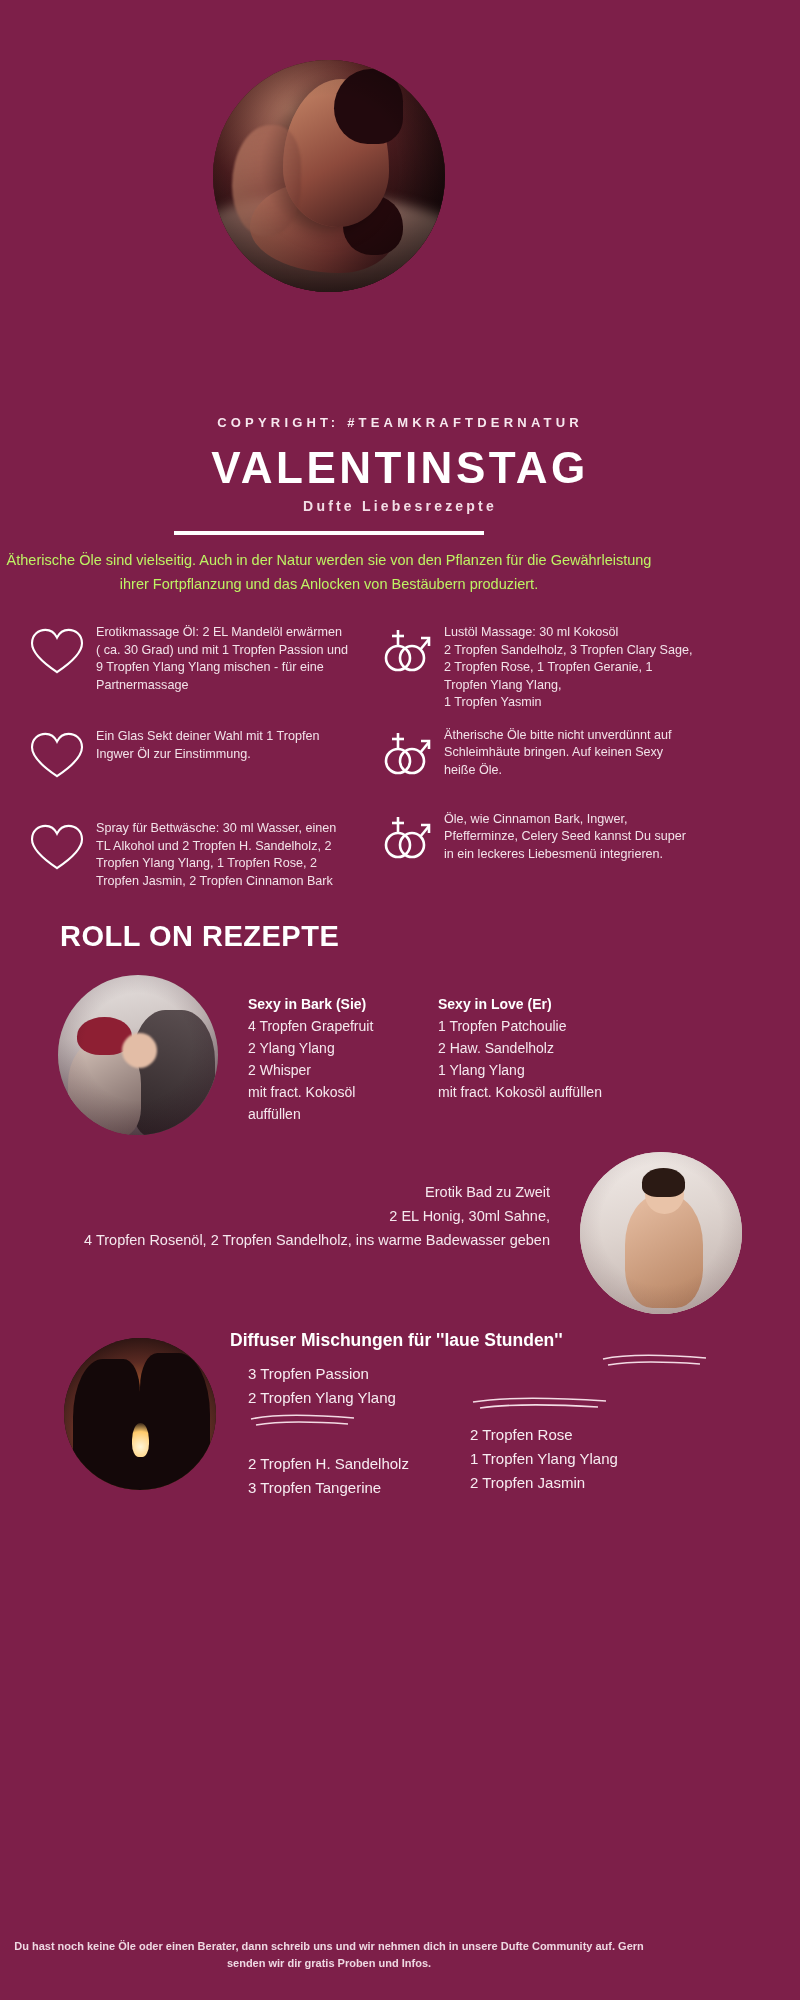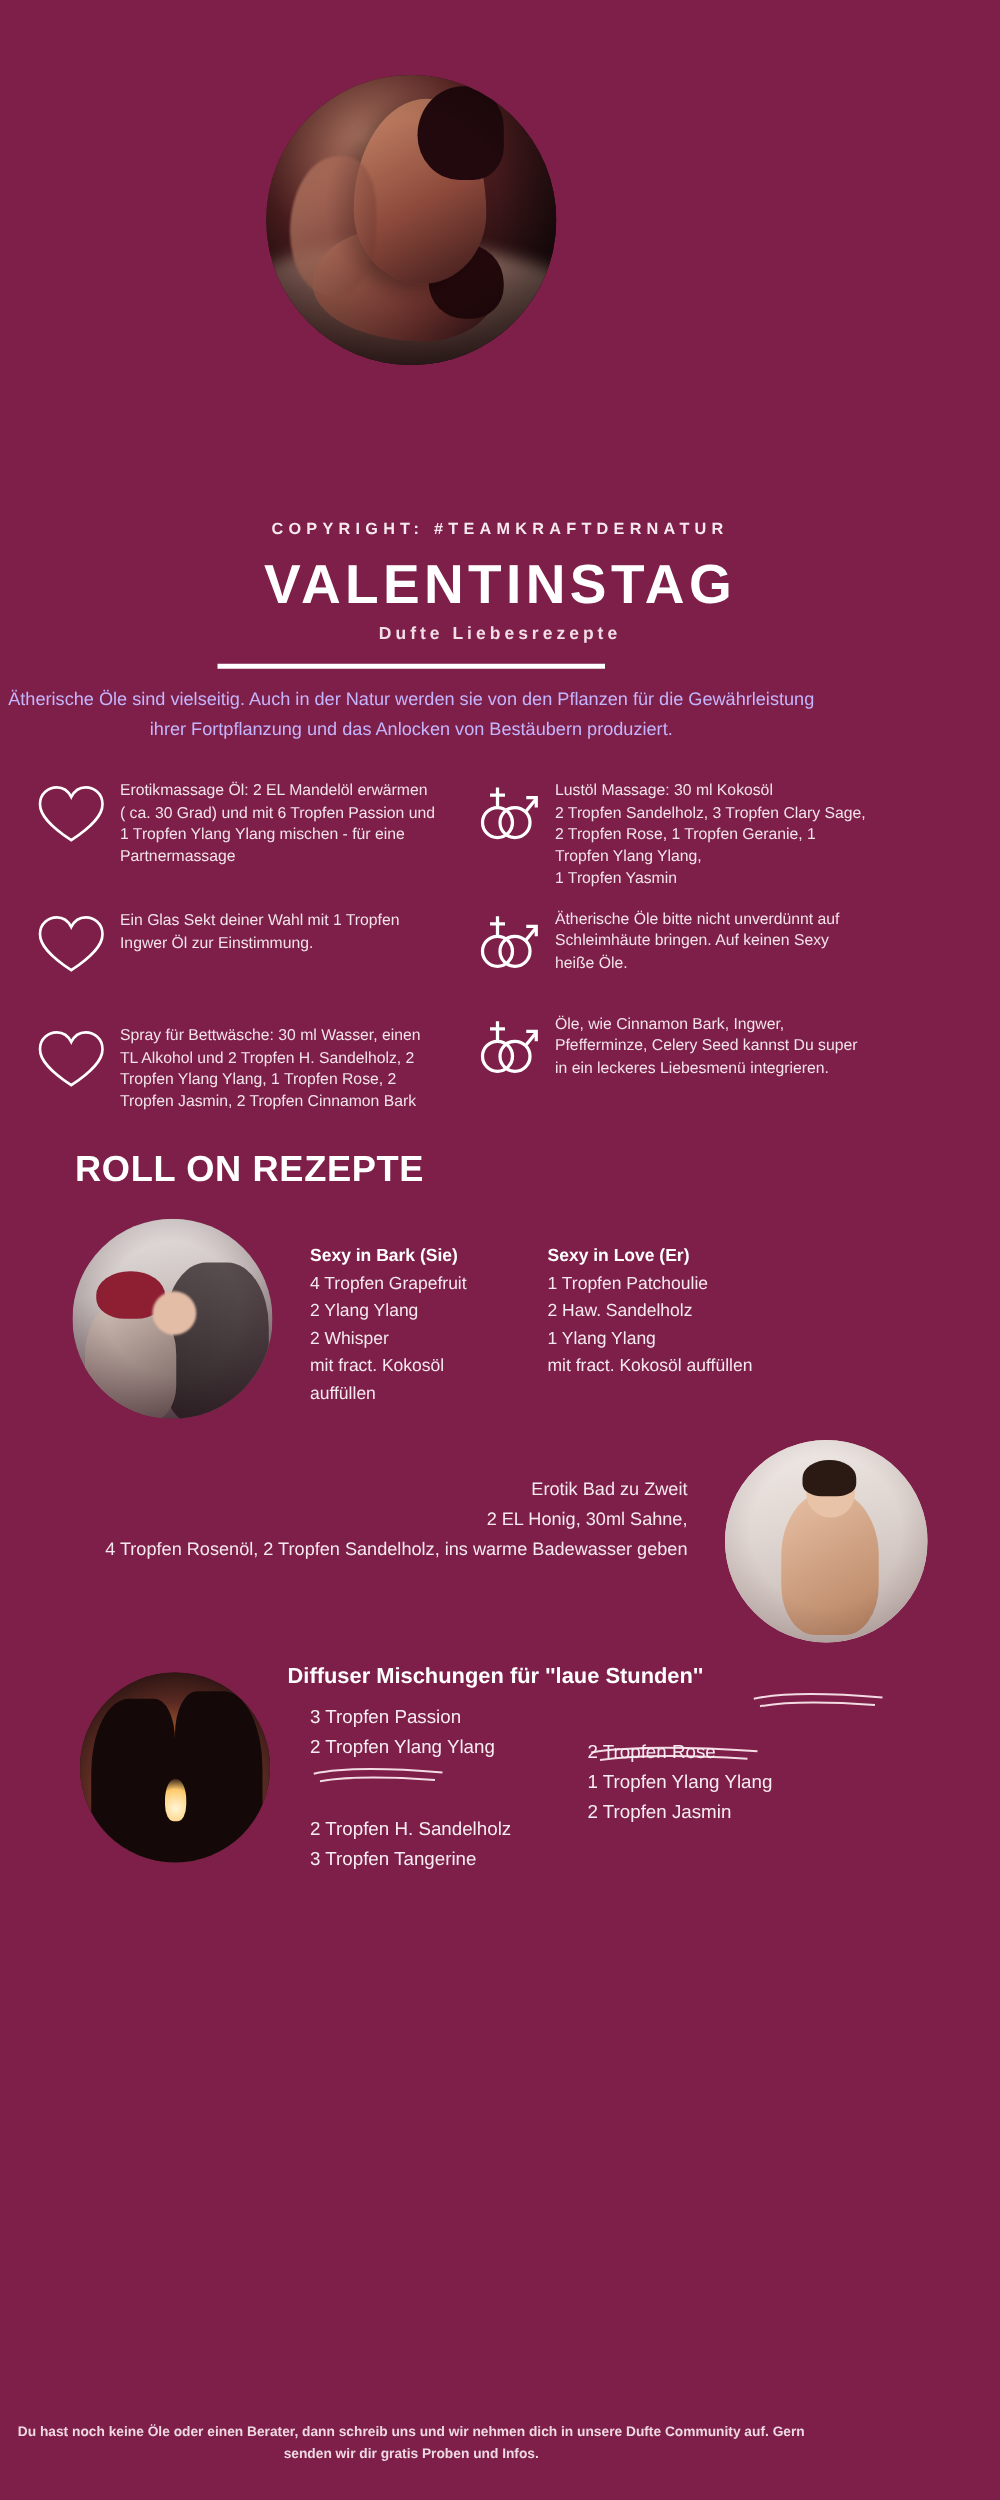--- a/index.html
+++ b/index.html
@@ -127,21 +127,21 @@
     background: #ffffff;
   }
   .intro {
     position: absolute;
     top: 548px; left: 50%;
     transform: translateX(-50%);
     width: 650px;
     text-align: center;
     font-size: 14.5px;
     line-height: 24px;
-    color: #c4b5fd;
+    color: #bef264;
   }
 
   
   .col-left { position: absolute; top: 622px; left: 18px; width: 330px; }
   .col-right { position: absolute; top: 622px; left: 366px; width: 330px; }
   .rec-row {
     display: flex;
     align-items: flex-start;
     margin-bottom: 18px;
   }
@@ -332,21 +332,21 @@
     border-radius: 50% 50% 40% 40%;
   }
   .diff-a {
     position: absolute;
     top: 1362px; left: 248px;
     font-size: 15px; line-height: 24px;
     color: #f7ecf1;
   }
   .diff-b {
     position: absolute;
-    top: 1390px; left: 470px;
+    top: 1423px; left: 470px;
     font-size: 15px; line-height: 24px;
     color: #f7ecf1;
   }
   .diff-c {
     position: absolute;
     top: 1452px; left: 248px;
     font-size: 15px; line-height: 24px;
     color: #f7ecf1;
   }
 
@@ -388,21 +388,21 @@
   <div class="rule"></div>
   <div class="intro">Ätherische Öle sind vielseitig. Auch in der Natur werden sie von den Pflanzen für die Gewährleistung ihrer Fortpflanzung und das Anlocken von Bestäubern produziert.</div>
 
   <div class="col-left">
     <div class="rec-row">
       <div class="rec-icon">
         <svg class="heart-svg" viewBox="0 0 60 52" fill="none" stroke="#ffffff" stroke-width="2.2">
           <path d="M30 48 C12 36 4 27 4 18 C4 9 11 4 18 4 C24 4 28 8 30 12 C32 8 36 4 42 4 C49 4 56 9 56 18 C56 27 48 36 30 48 Z"></path>
         </svg>
       </div>
-      <div class="rec-text nowrap">Erotikmassage Öl: 2 EL Mandelöl erwärmen ( ca. 30 Grad) und mit 6 Tropfen Passion und 1 Tropfen Ylang Ylang mischen - für eine Partnermassage</div>
+      <div class="rec-text nowrap">Erotikmassage Öl: 2 EL Mandelöl erwärmen ( ca. 30 Grad) und mit 1 Tropfen Passion und 9 Tropfen Ylang Ylang mischen - für eine Partnermassage</div>
     </div>
     <div class="rec-row">
       <div class="rec-icon">
         <svg class="heart-svg" viewBox="0 0 60 52" fill="none" stroke="#ffffff" stroke-width="2.2">
           <path d="M30 48 C12 36 4 27 4 18 C4 9 11 4 18 4 C24 4 28 8 30 12 C32 8 36 4 42 4 C49 4 56 9 56 18 C56 27 48 36 30 48 Z"></path>
         </svg>
       </div>
       <div class="rec-text nowrap">Ein Glas Sekt deiner Wahl mit 1 Tropfen  Ingwer Öl zur Einstimmung.</div>
     </div>
     <div class="rec-row">

